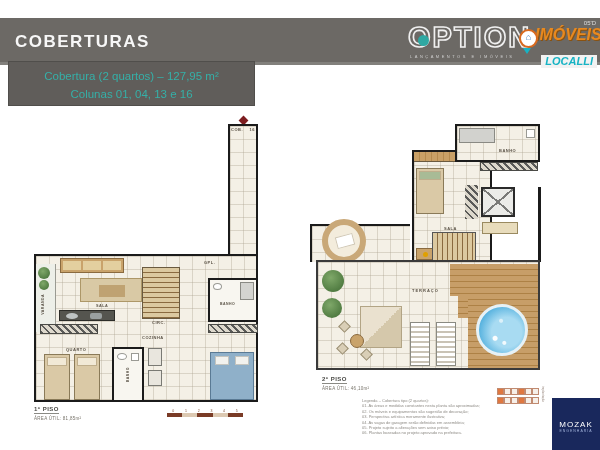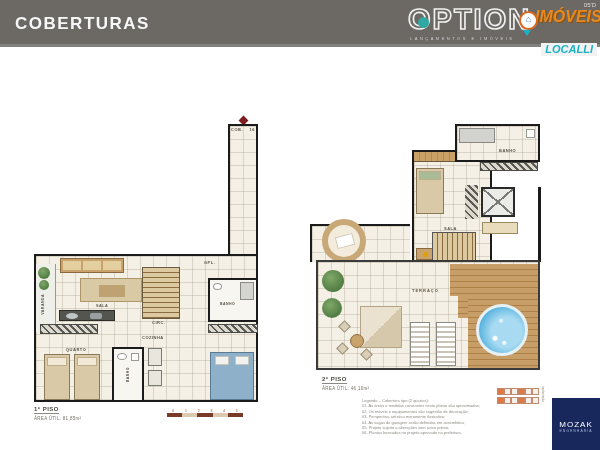--- a/index.html
+++ b/index.html
@@ -1,31 +1,31 @@
 <!DOCTYPE html>
 <html><head>
 <meta charset="utf-8">
 <style>
   html,body{margin:0;padding:0;background:#fff;}
   #canvas{position:relative;width:600px;height:450px;background:#fff;overflow:hidden;
           font-family:"Liberation Sans",sans-serif;}
   .a{position:absolute;box-sizing:border-box;}
   
-  .hdr{left:0;top:0;width:600px;height:47px;background:#6c6965;border-bottom:3px solid #82807c;}
+  .hdr{left:0;top:18px;width:600px;height:47px;background:#6c6965;border-bottom:3px solid #82807c;}
   .hdr-title{left:15px;top:0;height:47px;line-height:47px;color:#f7f7f7;font-size:17px;
              font-weight:600;letter-spacing:1.5px;}
   .pagecode{right:4px;top:2px;font-size:6px;color:#ddd;}
   .optword{font-size:29px;font-weight:700;letter-spacing:2px;color:transparent;
            -webkit-text-stroke:1.6px #f0f0f0;line-height:30px;}
   .optdot{left:10px;top:13px;width:11px;height:11px;border-radius:50%;background:#2fa8a2;}
   .opttag{left:2px;top:32px;font-size:4px;color:#cfcfcf;letter-spacing:2.5px;white-space:nowrap;}
   .imv1{font-size:16px;font-weight:800;font-style:italic;color:#e8891f;
         text-shadow:1px 1px 0 #8a5210;line-height:16px;}
   .imv2{display:inline-block;font-size:11px;font-weight:800;font-style:italic;color:#17b3c4;
-        background:#f2f2f2;padding:0 4px;line-height:13px;margin-top:18px;}
+        background:#f2f2f2;padding:0 4px;line-height:13px;margin-top:12px;}
   .pin{width:15px;height:15px;border-radius:50%;background:#fff;border:2px solid #d86a1f;
        text-align:center;line-height:13px;font-size:9px;color:#2a6db5;}
   .pintip{width:0;height:0;border-left:4px solid transparent;border-right:4px solid transparent;
           border-top:6px solid #17b3c4;}
   
   .infobox{left:8px;top:61px;width:247px;height:45px;background:#605d5a;border:1px solid #504e4b;
            text-align:center;color:#35b0a8;font-size:11.5px;padding-top:6px;line-height:1.55;}
   
   .floor{background-color:#f4f0e6;
     background-image:linear-gradient(rgba(175,165,145,.38) 1px,transparent 1px),
@@ -84,20 +84,24 @@
     <div class="a" style="right:3px;top:9px;width:62px;height:34px;text-align:right;">
       <div class="a" style="left:-16px;top:2px;">
         <div class="pin">⌂</div>
         <div class="pintip" style="margin-left:4px;"></div>
       </div>
       <div class="imv1">IMÓVEIS</div>
       <div class="imv2">LOCALLI</div>
     </div>
   </div>
 
+  <div class="a infobox">
+    <div>Cobertura (2 quartos) – 127,95 m²</div>
+    <div>Colunas 01, 04, 13 e 16</div>
+  </div>
 
   <div class="a" style="left:240px;top:117px;width:7px;height:7px;background:#7d1d20;transform:rotate(45deg);"></div>
 
   <div class="a wall floor" style="left:228px;top:124px;width:30px;height:134px;">
     <div class="a lbl" style="left:1px;top:1px;">COB.</div>
     <div class="a lbl" style="right:1px;top:1px;">16</div>
   </div>
 
   <div class="a wall floor" style="left:34px;top:254px;width:224px;height:148px;">
 

